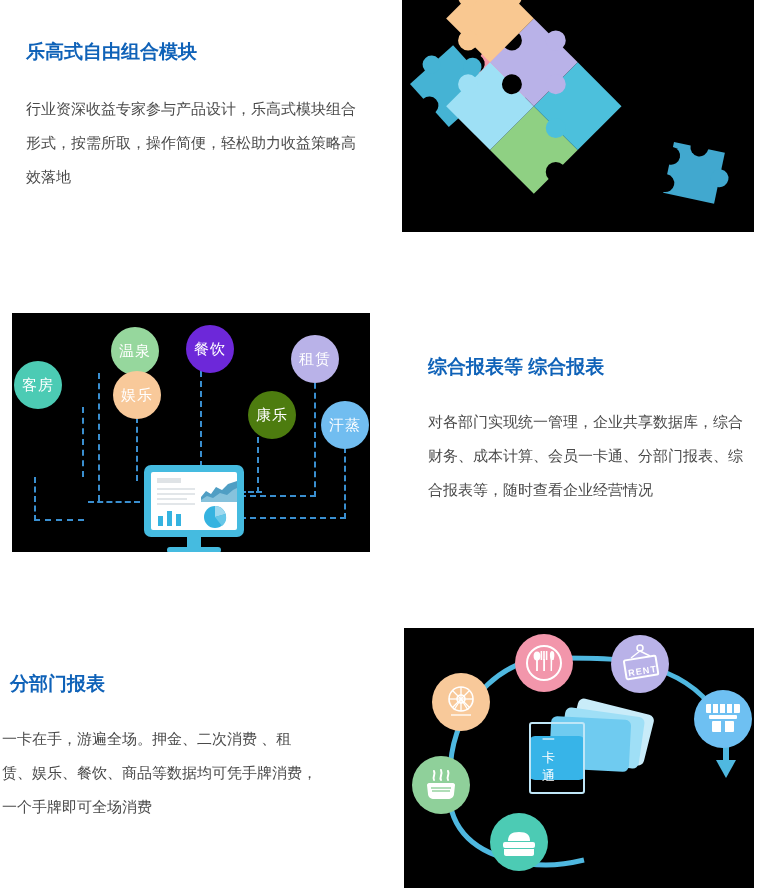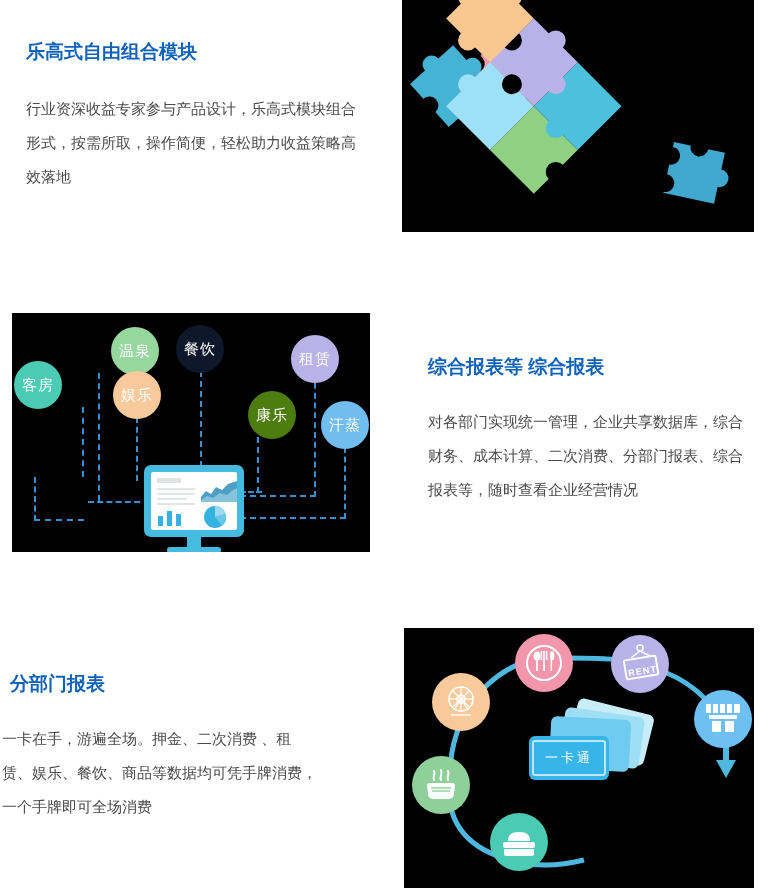--- a/index.html
+++ b/index.html
@@ -210,37 +210,37 @@
 
   <div class="bub" style="left:2px;top:48px;width:48px;height:48px;background:#4ccbb4;font-family:Liberation Mono, monospace;">
     <span>客房</span>
   </div>
   <div class="bub" style="left:62px;top:14px;width:48px;height:48px;background:#96d79d;margin-left:37px;">
     <span>温泉</span>
   </div>
   <div class="bub" style="left:101px;top:58px;width:48px;height:48px;background:#f8c99a;">
     <span>娱乐</span>
   </div>
-  <div class="bub" style="left:164px;top:12px;width:48px;height:48px;background:#0f172a;">
+  <div class="bub" style="left:174px;top:12px;width:48px;height:48px;background:#6d28d9;">
     <span>餐饮</span>
   </div>
   <div class="bub" style="left:221px;top:78px;width:48px;height:48px;background:#4d7c0f;margin-left:15px;">
     <span>康乐</span>
   </div>
   <div class="bub" style="left:279px;top:22px;width:48px;height:48px;background:#b9b2e8;">
     <span>租赁</span>
   </div>
   <div class="bub" style="left:309px;top:88px;width:48px;height:48px;background:#71bdf0;">
     <span>汗蒸</span>
   </div>
 </div>
 
 <div class="sec-title" style="left:428px;top:355px;">综合报表等  综合报表</div>
 
-<div class="sec-body" style="left:428px;top:405px;width:315px;">对各部门实现统一管理，企业共享数据库，综合财务、成本计算、二次消费、分部门报表、综合报表等，随时查看企业经营情况</div>
+<div class="sec-body" style="left:428px;top:405px;width:315px;">对各部门实现统一管理，企业共享数据库，综合财务、成本计算、会员一卡通、分部门报表、综合报表等，随时查看企业经营情况</div>
 
 <div class="sec-title" style="left:10px;top:672px;">分部门报表</div>
 
 <div class="sec-body" style="left:2px;top:722px;width:315px;">一卡在手，游遍全场。押金、二次消费 、租赁、娱乐、餐饮、商品等数据均可凭手牌消费，一个手牌即可全场消费</div>
 
 <div class="art" style="left:404px;top:628px;width:350px;height:260px;">
 
   <svg style="position:absolute;left:0;top:0;" width="350" height="260">
     <path d="M46,148 C46,70 108,22 160,30" fill="none" stroke="#4fb8e0" stroke-width="5"></path>
     <path d="M160,30 C210,30 230,32 250,40" fill="none" stroke="#4fb8e0" stroke-width="5"></path>
@@ -249,21 +249,21 @@
     <path d="M100,230 C130,240 155,238 180,232" fill="none" stroke="#4fb8e0" stroke-width="5"></path>
 
     <path d="M322,112 L322,135" fill="none" stroke="#4fb8e0" stroke-width="6"></path>
     <path d="M312,132 L332,132 L322,150 Z" fill="#4fb8e0"></path>
   </svg>
 
   <div class="card" style="left:168px;top:78px;width:78px;height:52px;background:#c9ecf9;transform:rotate(14deg);"></div>
   <div class="card" style="left:158px;top:84px;width:80px;height:52px;background:#9fdff6;transform:rotate(8deg);"></div>
   <div class="card" style="left:146px;top:90px;width:80px;height:52px;background:#6fcbf0;transform:rotate(3deg);"></div>
 
-  <div class="card-main" style="left:125px;top:108px;width:80px;height:44px;">
+  <div class="card-main" style="left:125px;top:108px;width:56px;height:44px;">
     <span class="card-inner">一卡通</span>
   </div>
 
   <div class="node" style="left:28px;top:45px;width:58px;height:58px;background:#f8c99a;">
     <svg width="40" height="40" viewBox="0 0 40 40">
       <circle cx="20" cy="17" r="12" fill="none" stroke="#fff" stroke-width="1.6"></circle>
       <circle cx="20" cy="17" r="4" fill="none" stroke="#fff" stroke-width="1.6"></circle>
       <g stroke="#fff" stroke-width="1.3">
         <line x1="20" y1="5" x2="20" y2="29"></line>
         <line x1="8" y1="17" x2="32" y2="17"></line>

